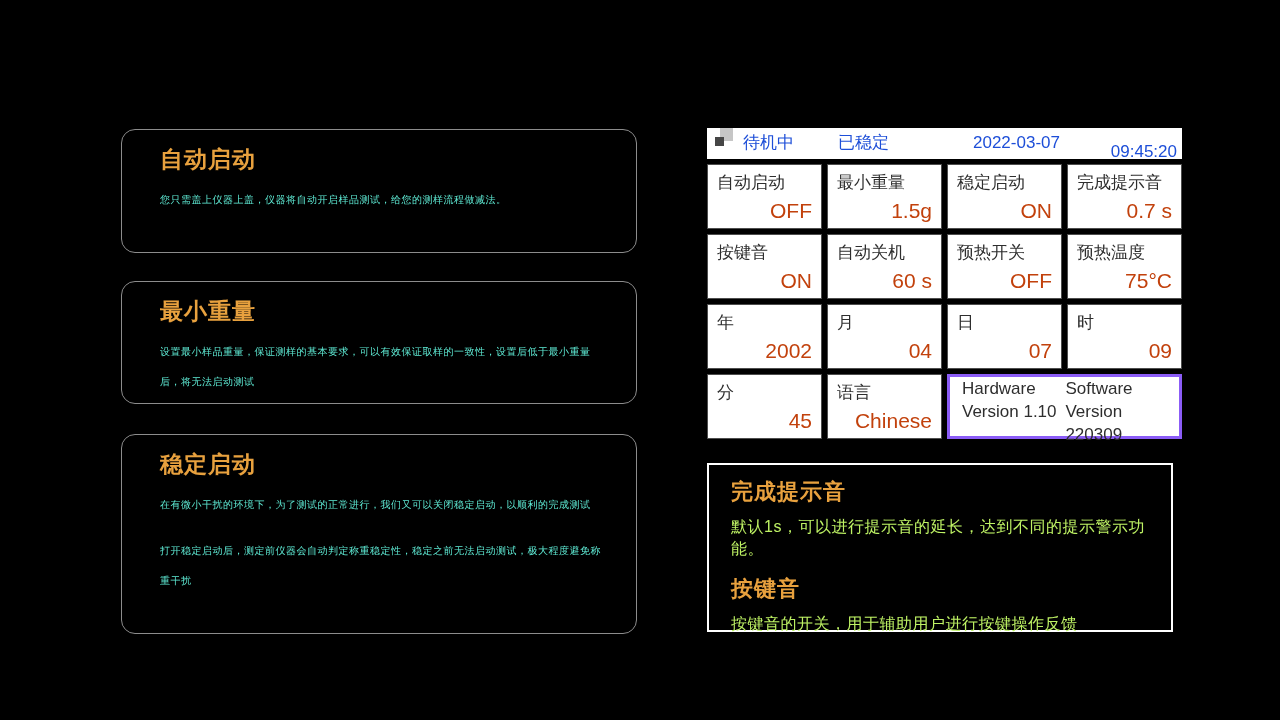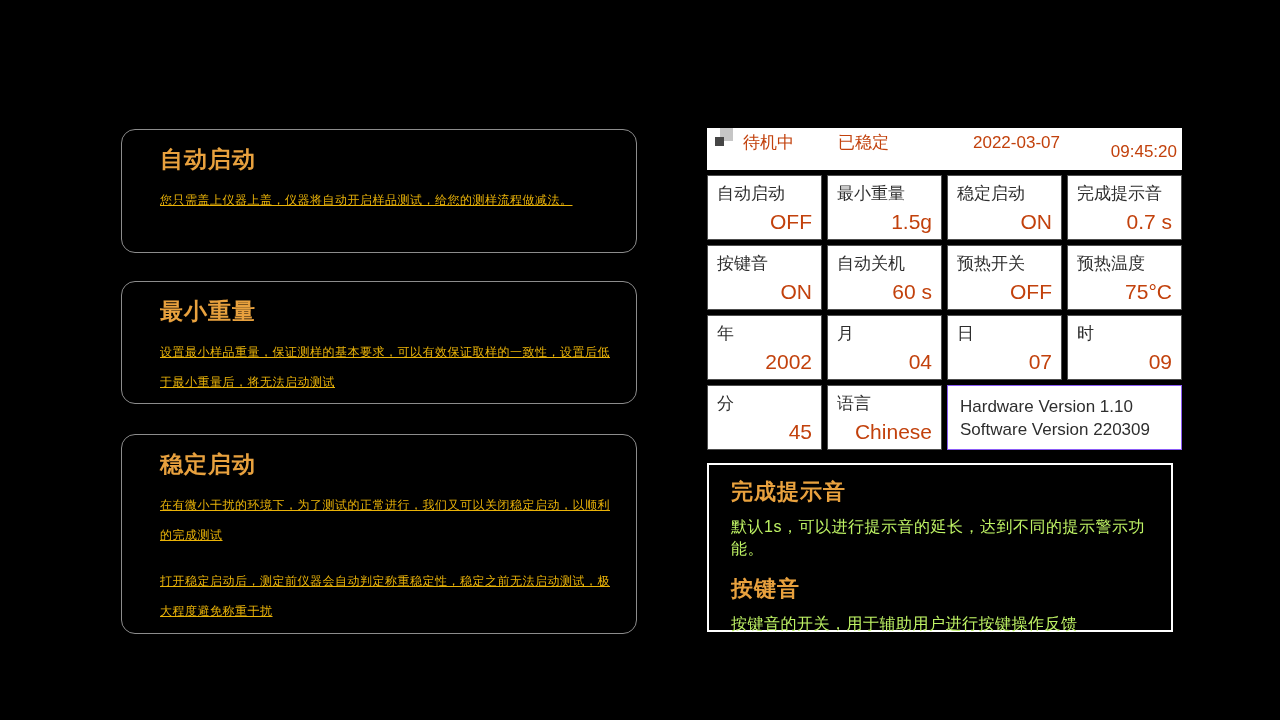--- a/index.html
+++ b/index.html
@@ -22,42 +22,41 @@
     background: #000;
   }
   .feature-card h2 {
     color: var(--accent);
     font-size: 23px;
     font-weight: bold;
     letter-spacing: 1px;
     margin-bottom: 10px;
   }
   .feature-card p {
-    color: #eab308;
-    font-size: 12px;
+    color: #5eead4;
+    font-size: 10px;
     line-height: 30px;
     letter-spacing: 0.5px;
-    text-decoration: underline;
   }
   .feature-card p + p { margin-top: 16px; }
 
   
   .device-screen {
     position: absolute;
     left: 707px;
     top: 128px;
     width: 475px;
     height: 309px;
     background: #000;
   }
   .status-bar {
     position: relative;
-    height: 42px;
+    height: 31px;
     background: #fff;
-    color: #c2410c;
+    color: #1d4ed8;
     font-size: 17px;
     line-height: 29px;
     text-align: center;
   }
   .status-bar span { position: absolute; top: 0; white-space: nowrap; }
   .sb-mode { left: 36px; }
   .sb-stability { left: 131px; }
   .sb-date { left: 266px; }
   .sb-time { right: 5px; margin-top: 9px; }
   .standby-icon {
@@ -94,24 +93,24 @@
   }
   .setting-cell .cell-value {
     position: absolute;
     bottom: 5px; right: 9px;
     font-size: 21px;
     color: #c2410c;
   }
   .version-cell {
     grid-column: 3 / 5;
     background: #fff;
-    border: 1px solid #8b5cf6;
+    border: 3px solid #8b5cf6;
     display: flex;
-    flex-direction: column;
-    justify-content: center;
+    flex-direction: row;
+    justify-content: flex-start;
     padding-left: 12px;
     font-size: 17px;
     line-height: 23px;
     color: #2e2e2e;
   }
 
   
   .notes-panel {
     position: absolute;
     left: 707px;

